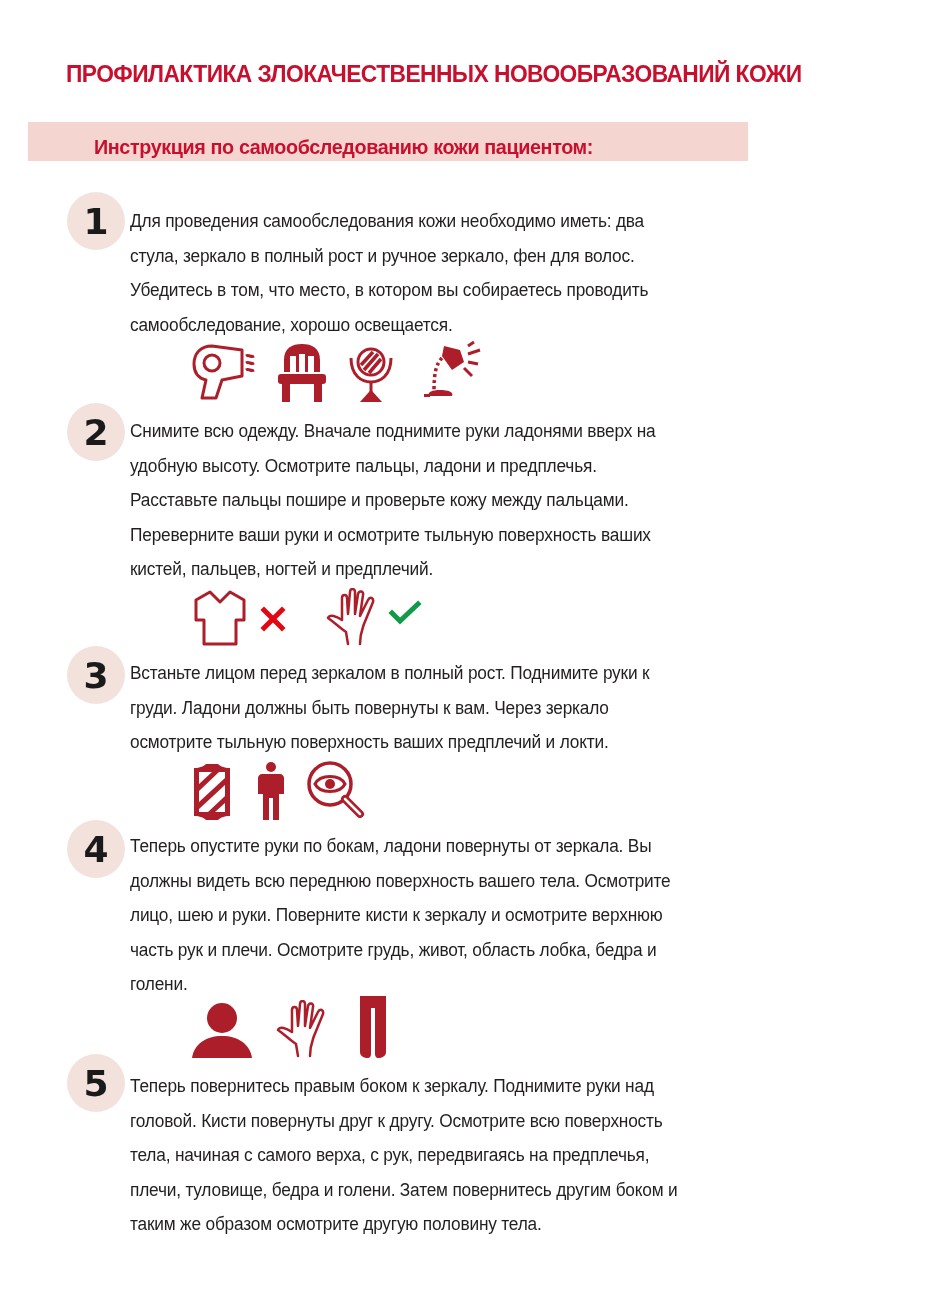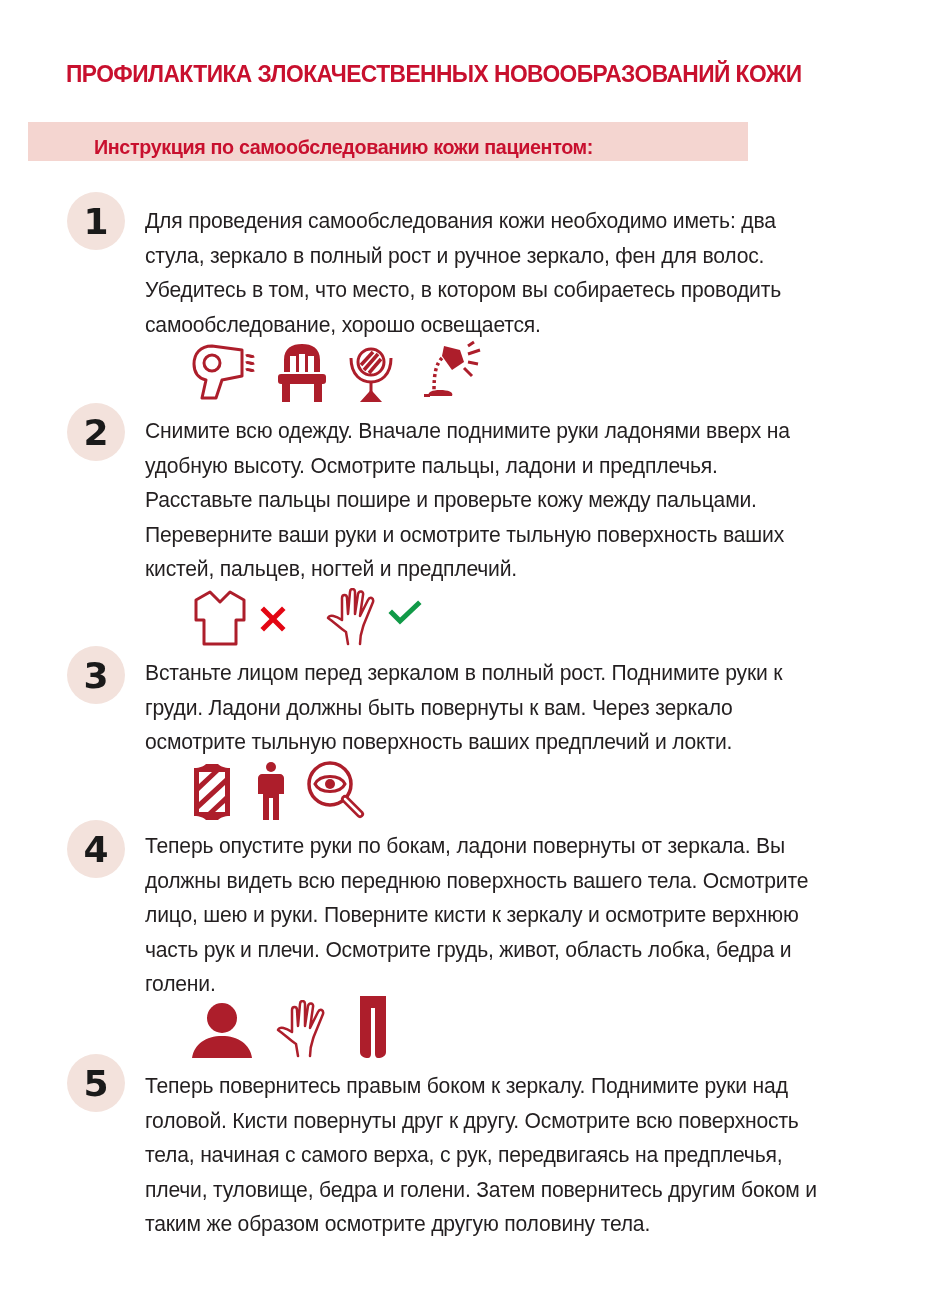--- a/index.html
+++ b/index.html
@@ -20,22 +20,22 @@
     font-size: 21px; letter-spacing: -0.4px; white-space: nowrap;
     transform: scaleX(0.94); transform-origin: left center;
   }
   .step-num {
     position: absolute; left: 67px; width: 58px; height: 58px; border-radius: 50%;
     background: #f3e2dc; color: #1a1a1a; font-weight: bold; font-size: 36px;
     display: flex; align-items: center; justify-content: center;
     font-family: "DejaVu Sans", sans-serif;
   }
   .step-text {
-    position: absolute; left: 145px; width: 720px; color: #231f20;
-    font-size: 22px; line-height: 34.5px; letter-spacing: -0.2px;
+    position: absolute; left: 130px; width: 720px; color: #231f20;
+    font-size: 18px; line-height: 34.5px; letter-spacing: -0.2px;
   }
   .step-text span { display: block; white-space: nowrap; transform: scaleX(0.96); transform-origin: left center; }
   .icons { position: absolute; display: flex; align-items: flex-end; }
   .icon { display: block; }
   svg { display: block; }
 </style>
 </head>
 <body>
 
 <div class="title">ПРОФИЛАКТИКА ЗЛОКАЧЕСТВЕННЫХ НОВООБРАЗОВАНИЙ КОЖИ</div>

